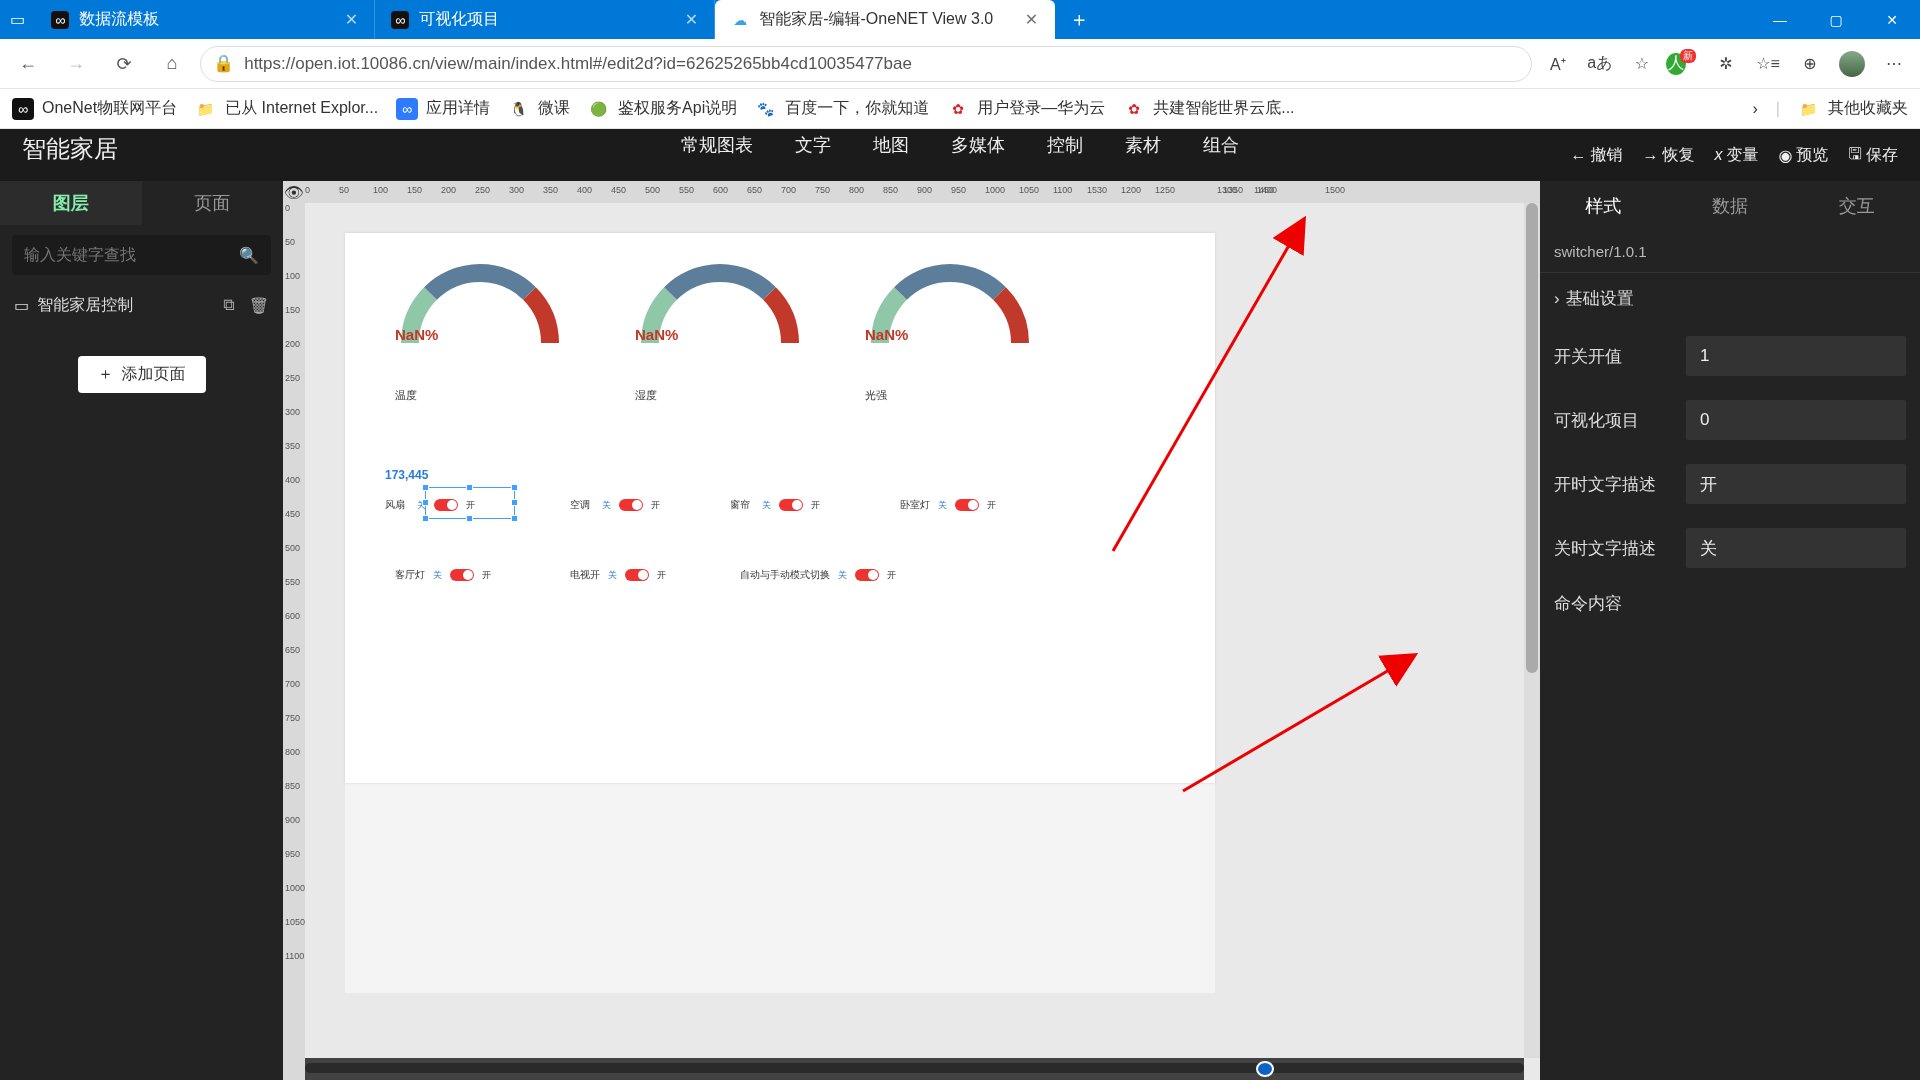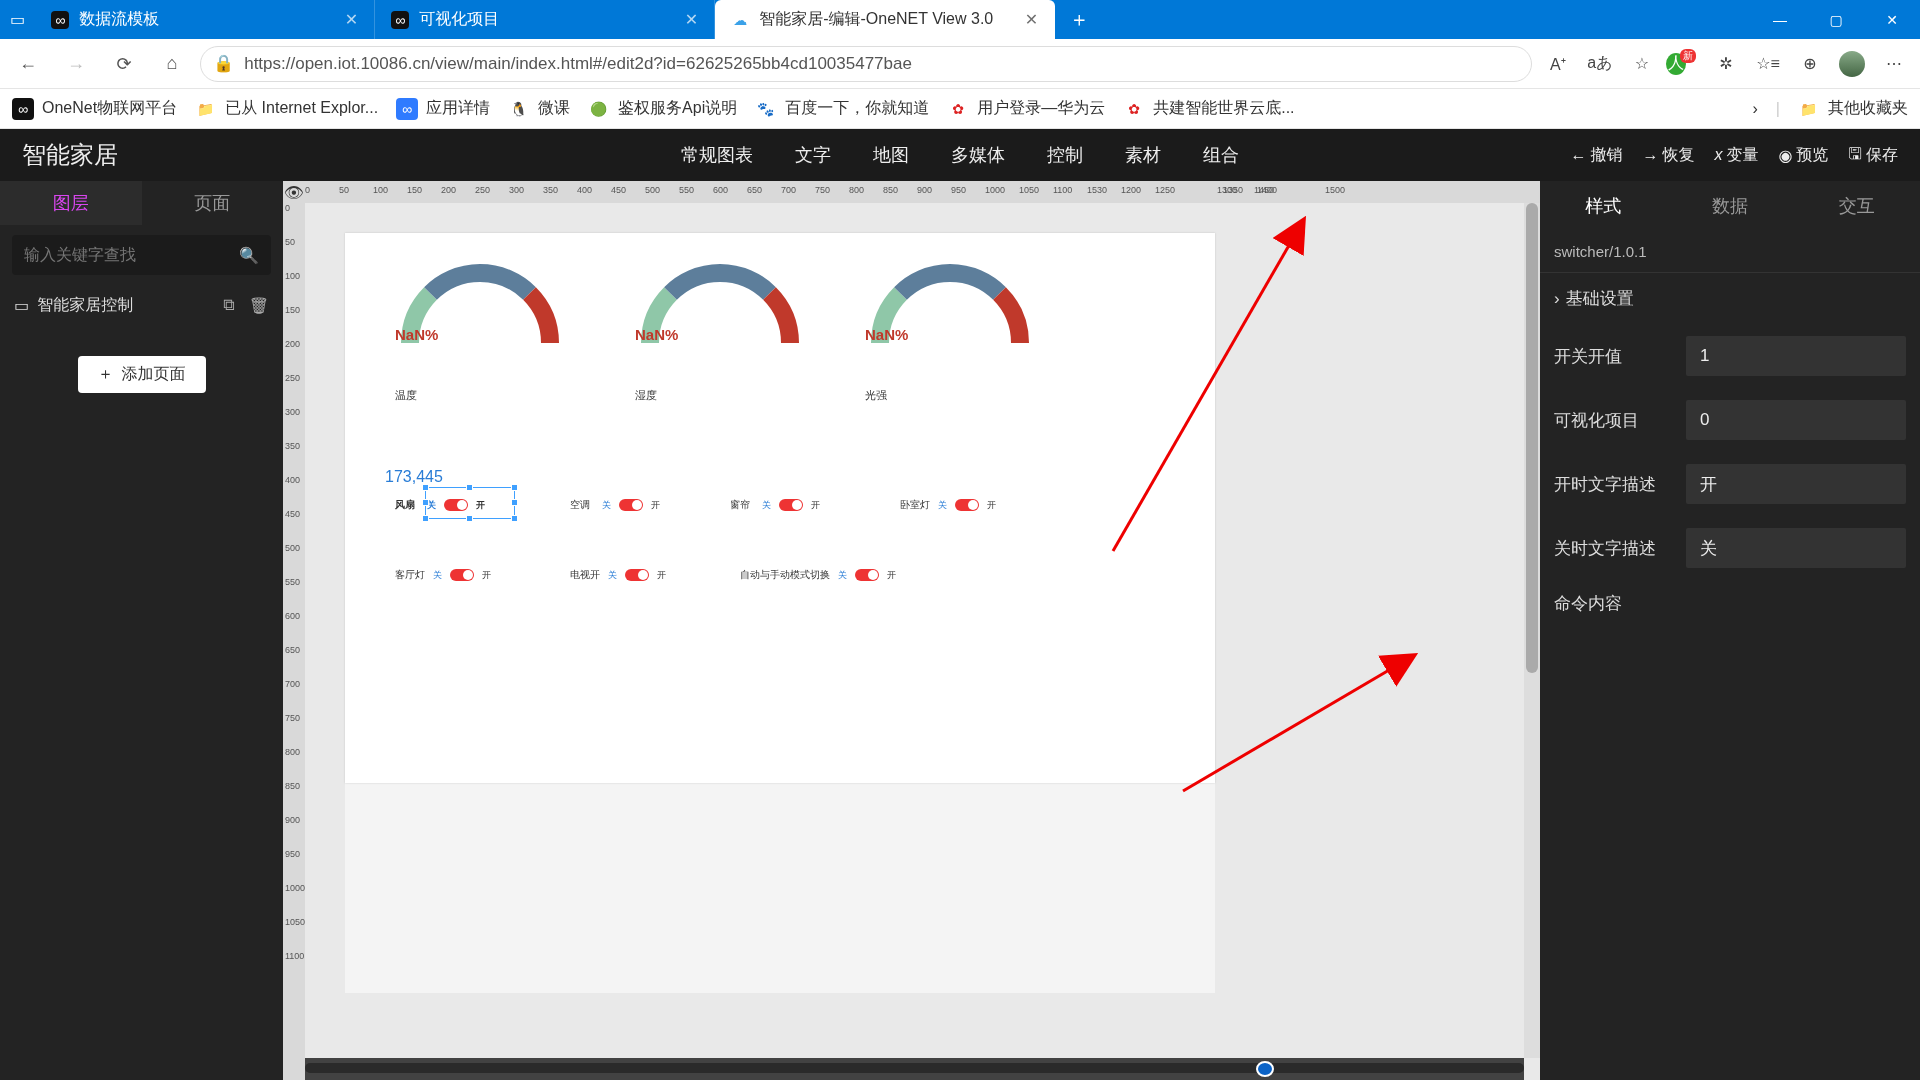--- a/index.html
+++ b/index.html
@@ -24,35 +24,35 @@
 .toolbar .righticons .ic { width:36px; height:36px; display:flex; align-items:center; justify-content:center; border-radius:4px; cursor:pointer; font-size:16px; color:#444; }
 .badge-new { background:#e33; color:#fff; font-size:10px; border-radius:6px; padding:0 3px; position:relative; top:-8px; left:-6px;}
 
 .bookmarks { height:40px; background:#fff; border-bottom:1px solid #e5e5e5; display:flex; align-items:center; padding:0 12px; gap:18px; font-size:16px; color:#333; overflow:hidden;}
 .bookmarks .bm { display:flex; align-items:center; gap:8px; cursor:pointer; white-space:nowrap;}
 .bookmarks .bm .bi { width:22px; height:22px; display:inline-flex; align-items:center; justify-content:center; border-radius:4px; font-size:14px;}
 .bookmarks .spacer { flex:1; }
 .bookmarks .folder { color:#b08400; }
 
 
-.apphdr { height:52px; background:#1b1b1b; color:#eee; display:flex; align-items:center; padding:12px 22px; font-size:18px;}
+.apphdr { height:52px; background:#1b1b1b; color:#eee; display:flex; padding:4px 22px; font-size:18px;}
 .apphdr .title { font-size:24px; font-weight:500; }
 .apphdr .menu { display:flex; gap:42px; margin-left:auto; margin-right:auto; position:absolute; left:50%; transform:translateX(-50%);}
 .apphdr .menu span { cursor:pointer; }
 .apphdr .right { margin-left:auto; display:flex; gap:20px; font-size:16px; align-items:center;}
 .apphdr .right span { cursor:pointer; display:flex; gap:4px; align-items:center;}
 
 
 .appbody { display:flex; height: calc(1080px - 39px - 50px - 40px - 52px); background:#1b1b1b; }
 
 
 .leftp { width:283px; background:#232323; color:#ccc; display:flex; flex-direction:column; }
 .leftp .tabs { display:flex; height:44px; }
 .leftp .tabs .ltab { flex:1; display:flex; align-items:center; justify-content:center; font-size:18px; cursor:pointer; color:#999;}
-.leftp .tabs .ltab.active { color:#d946ef; background:#2c2c2c;}
+.leftp .tabs .ltab.active { color:#86efac; background:#2c2c2c;font-weight:bold;}
 .leftp .search { margin:10px 12px; height:40px; background:#1b1b1b; border-radius:4px; display:flex; align-items:center; padding:0 12px; color:#888;}
 .leftp .search input { flex:1; background:transparent; border:none; outline:none; color:#ccc; font-size:16px;}
 .leftp .row { display:flex; align-items:center; padding:10px 14px; font-size:16px; color:#ddd;}
 .leftp .row .ricons { margin-left:auto; display:flex; gap:14px; color:#aaa;}
 .leftp .addbtn { margin:30px auto; background:#fff; color:#333; border-radius:4px; padding:8px 20px; display:flex; gap:8px; align-items:center; cursor:pointer; font-size:16px; width:fit-content;}
 
 
 .canvaswrap { flex:1; position:relative; background:#e9e9e9; overflow:hidden; }
 .ruler-h { position:absolute; top:0; left:22px; right:0; height:22px; background:#d9d9d9; }
 .ruler-v { position:absolute; top:22px; left:0; width:22px; bottom:0; background:#d9d9d9; }
@@ -60,21 +60,21 @@
 .ruler-h .tick, .ruler-v .tick { position:absolute; font-size:9px; color:#555; }
 .ruler-h .tick { top:4px; }
 .ruler-v .tick { left:2px; transform-origin: left top; writing-mode: horizontal-tb; }
 
 .stage { position:absolute; left:62px; top:52px; width:870px; height:760px; background:#f4f4f4; }
 .dashboard { position:absolute; left:0; top:0; width:870px; height:550px; background:#fff; box-shadow:0 0 2px rgba(0,0,0,.15);}
 .gauge { position:absolute; width:170px; text-align:left; }
 .gauge .lbl { margin-top:6px; font-size:11px; color:#333;}
 .gauge svg { width:170px; height:130px;}
 
-.numtxt { position:absolute; color:#2a7dd6; font-size:16px; font-weight:400;}
+.numtxt { position:absolute; color:#2a7dd6; font-size:12px; font-weight:700;}
 
 .swrow { position:absolute; display:flex; align-items:center; gap:8px; font-size:10px; color:#333;}
 .swrow .name { min-width:24px; }
 .swrow .off { color:#2a7dd6; font-size:9px;}
 .swrow .on { color:#333; font-size:9px;}
 .toggle { width:24px; height:12px; background:#e33; border-radius:7px; position:relative; display:inline-block;}
 .toggle::after { content:""; position:absolute; right:1px; top:1px; width:10px; height:10px; background:#fff; border-radius:50%;}
 
 .sel { position:absolute; border:1px solid #3fa0ff; }
 .sel .h { position:absolute; width:7px; height:7px; background:#3fa0ff; border:1px solid #fff;}
@@ -340,21 +340,21 @@
             <path d="M -49.5 -49.5 A 70 70 0 0 1 49.5 -49.5" fill="none" stroke="#5d7e9b" stroke-width="18"></path>
             <path d="M 49.5 -49.5 A 70 70 0 0 1 70 0" fill="none" stroke="#c0392b" stroke-width="18"></path>
           </g>
             </svg>
           <div style="position:absolute;top:78px;left:0;right:0;color:#c0392b;font-weight:700;font-size:15px;">NaN%</div>
           <div class="lbl">光强</div>
         </div>
 
         <div class="numtxt" style="left:40px; top:235px;">173,445</div>
 
-        <div class="swrow" style="left:50px; top:265px;font-weight:bold;">
+        <div class="swrow" style="left:40px; top:265px;">
             <span class="name">风扇</span>
             <span class="off">关</span>
             <span class="toggle"></span>
             <span class="on">开</span>
           </div>
 
         <div class="sel" style="left:80px; top:254px; width:90px; height:32px;">
           <span class="h tl"></span>
             <span class="h tm"></span>
             <span class="h tr"></span>

